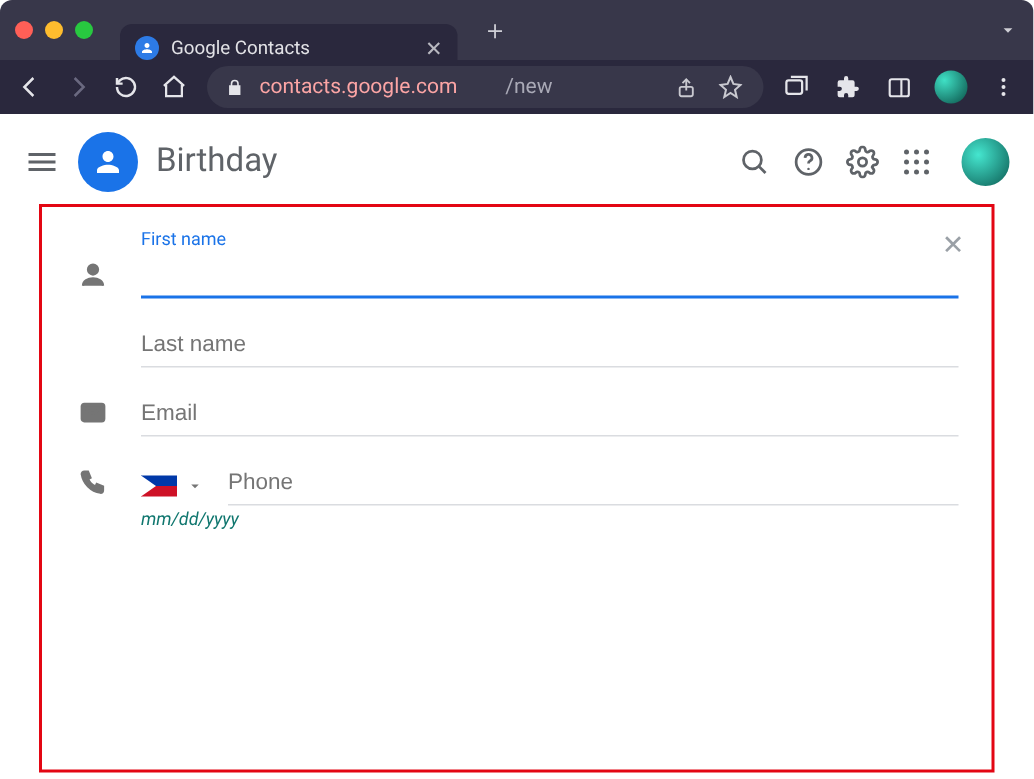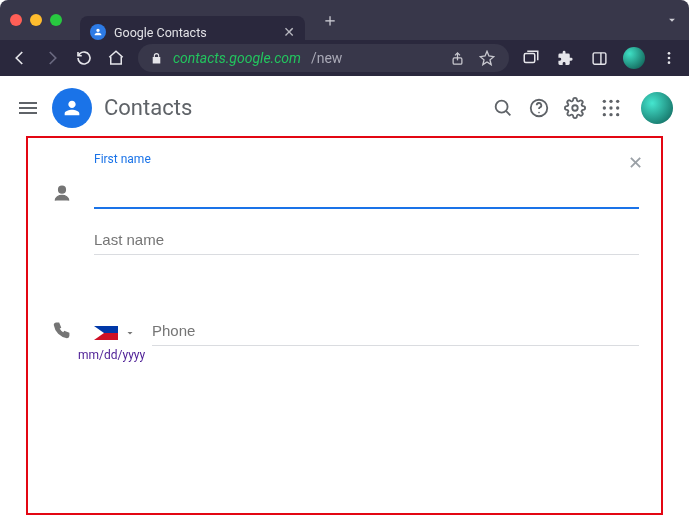--- a/index.html
+++ b/index.html
@@ -66,22 +66,22 @@
     height: 28px;
     border-radius: 14px;
     display: flex;
     align-items: center;
     padding: 0 12px;
     gap: 10px;
     color: #e5e5ea;
     font-size: 14px;
   }
   .omnibox .lock { color: #c9c9d0; }
-  .omnibox .url-host { color: #22c55e; font-style: italic; }
-  .omnibox .url-path { color: #a9a9b6; }
+  .omnibox .url-host { color: #fca5a5; }
+  .omnibox .url-path { color: #a9a9b6; margin-left: 22px; }
   .omnibox .spacer { flex: 1; }
   .toolbar-right { display: flex; align-items: center; gap: 14px; }
   .ext-avatar {
     width: 22px; height: 22px; border-radius: 50%;
     background: radial-gradient(circle at 30% 30%, #3fe0c5, #0a4f46);
   }
 
   
   .app-bar {
     height: 64px;
@@ -142,21 +142,21 @@
   .row .row-icon svg { width: 20px; height: 20px; fill: #757575; stroke: #757575; }
   .field {
     flex: 1;
     position: relative;
   }
   .field.narrow-prefix { display: flex; align-items: flex-end; gap: 16px; }
   .float-label {
     font-size: 12px;
     color: #1a73e8;
     display: block;
-    margin-bottom: 12px;
+    margin-bottom: 2px;
   }
   .text-input {
     width: 100%;
     border: none;
     border-bottom: 1px solid #dadce0;
     font-size: 15px;
     padding: 6px 0 6px 0;
     outline: none;
     color: #be185d;
     background: transparent;
@@ -174,26 +174,27 @@
   }
   .flag-ph::before {
     content: "";
     position: absolute; left: 0; top: 0; bottom: 0;
     width: 0; height: 0;
     border-top: 7px solid transparent;
     border-bottom: 7px solid transparent;
     border-left: 10px solid #fff;
   }
   .country .chev { color: #757575; }
-  .phone-input { flex: 1; margin-top: 45px; }
+  .phone-input { flex: 1; }
   .hint {
     font-size: 12px;
-    color: #4c1d95;
-    margin-left: 28px;
+    color: #0f766e;
+    margin-left: 44px;
     margin-top: -14px;
+    font-style: italic;
   }
   svg { display: block; }
 </style>
 </head>
 <body>
 
 <div class="chrome-top">
   <div class="traffic-lights">
     <div class="tl red"></div>
     <div class="tl yellow"></div>
@@ -294,21 +295,21 @@
   <span class="hamburger">
     <svg width="24" height="24" viewBox="0 0 24 24" fill="#5f6368">
         <path d="M3 6h18v2H3zM3 11h18v2H3zM3 16h18v2H3z"></path>
       </svg>
   </span>
   <div class="app-logo">
     <svg viewBox="0 0 24 24">
         <path d="M12 12c2.21 0 4-1.79 4-4s-1.79-4-4-4-4 1.79-4 4 1.79 4 4 4zm0 2c-2.67 0-8 1.34-8 4v2h16v-2c0-2.66-5.33-4-8-4z"></path>
       </svg>
   </div>
-  <div class="app-title">Contacts</div>
+  <div class="app-title">Birthday</div>
   <div class="grow"></div>
   <span class="ab-icon">
     <svg width="22" height="22" viewBox="0 0 24 24" fill="none" stroke="#5f6368" stroke-width="2">
         <circle cx="10.5" cy="10.5" r="6.5"></circle>
         <line x1="20" y1="20" x2="15.2" y2="15.2"></line>
       </svg>
   </span>
   <span class="ab-icon">
     <svg width="22" height="22" viewBox="0 0 24 24" fill="none" stroke="#5f6368" stroke-width="2">
         <circle cx="12" cy="12" r="9"></circle>
@@ -356,20 +357,31 @@
 
   <div class="row">
     <div class="row-icon"></div>
     <div class="field">
       <input class="text-input" type="text" placeholder="Last name" style="">
     </div>
   </div>
 
 
 
+  <div class="row">
+    <div class="row-icon">
+      <svg viewBox="0 0 24 24" fill="none" stroke="#757575" stroke-width="1.8">
+          <rect x="3" y="5" width="18" height="14" rx="2"></rect>
+          <path d="M3 7l9 6 9-6"></path>
+        </svg>
+    </div>
+    <div class="field">
+      <input class="text-input" type="text" placeholder="Email" style="">
+    </div>
+  </div>
 
   <div class="row">
     <div class="row-icon">
       <svg viewBox="0 0 24 24" fill="none" stroke="#757575" stroke-width="1.8">
           <path d="M5 4h3l2 5-2 1a12 12 0 0 0 6 6l1-2 5 2v3a2 2 0 0 1-2 2A18 18 0 0 1 3 6a2 2 0 0 1 2-2z"></path>
         </svg>
     </div>
     <div class="field narrow-prefix">
       <div class="country">
         <span class="flag-ph"></span>

